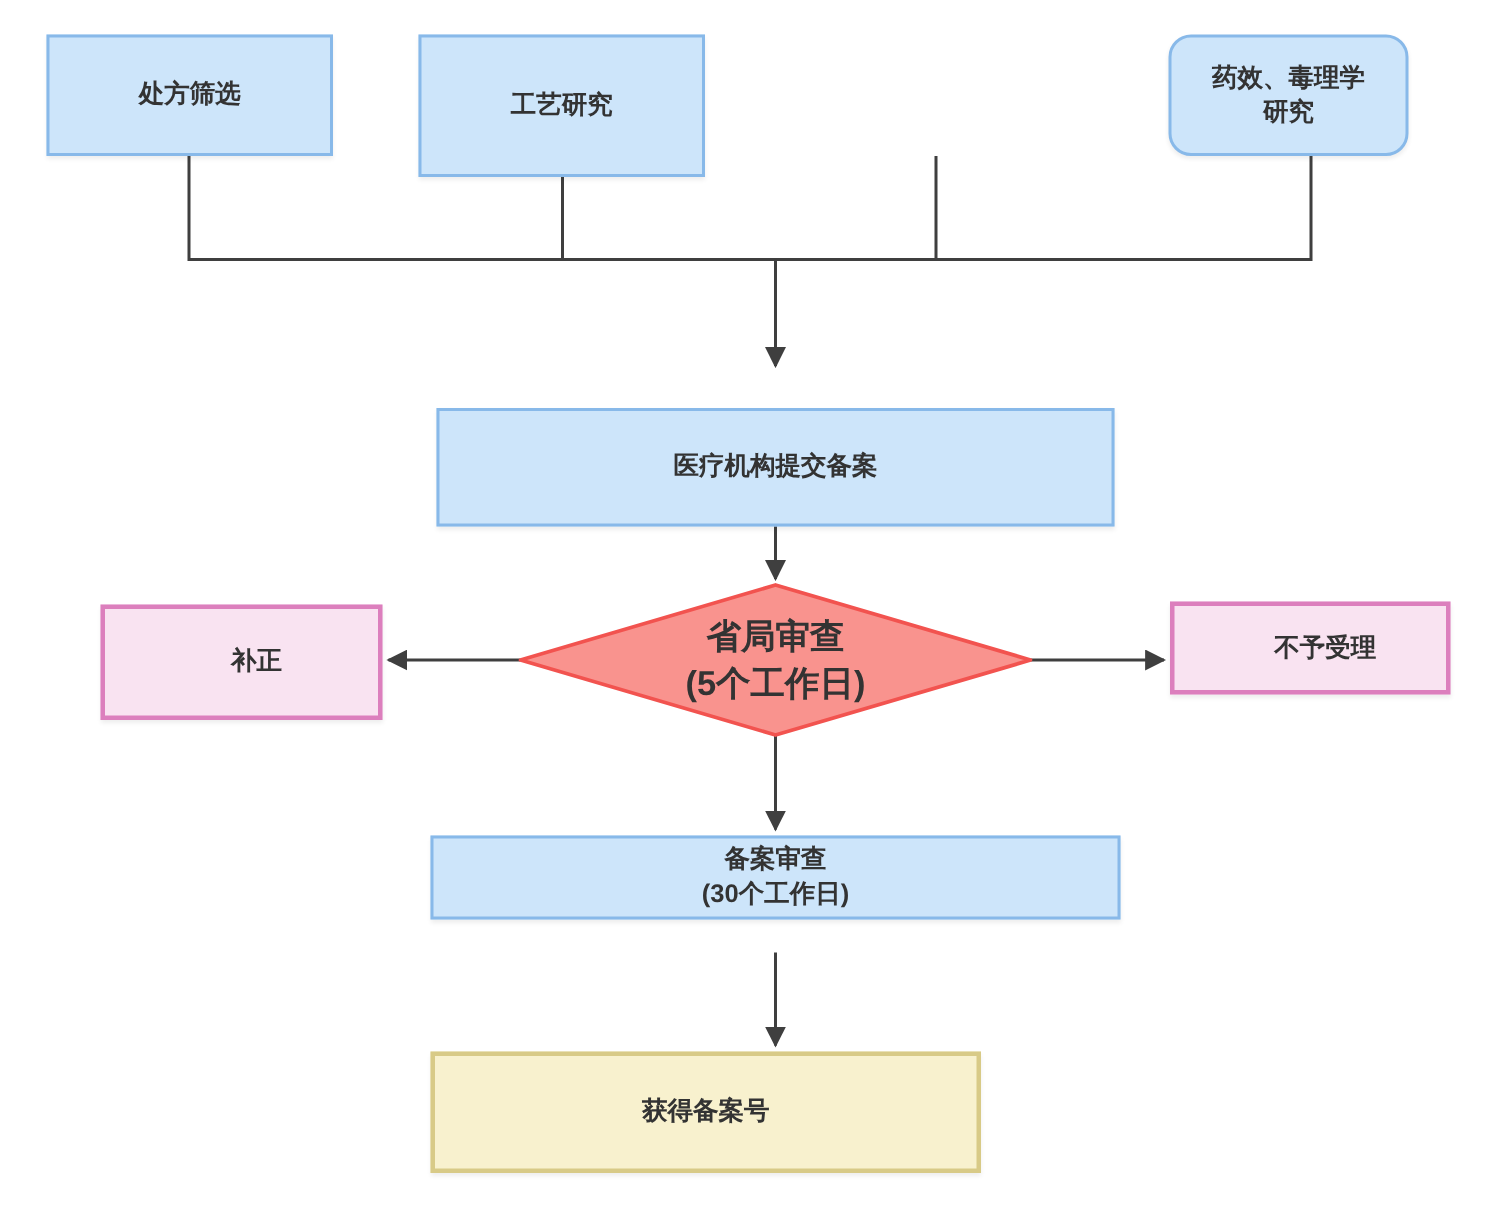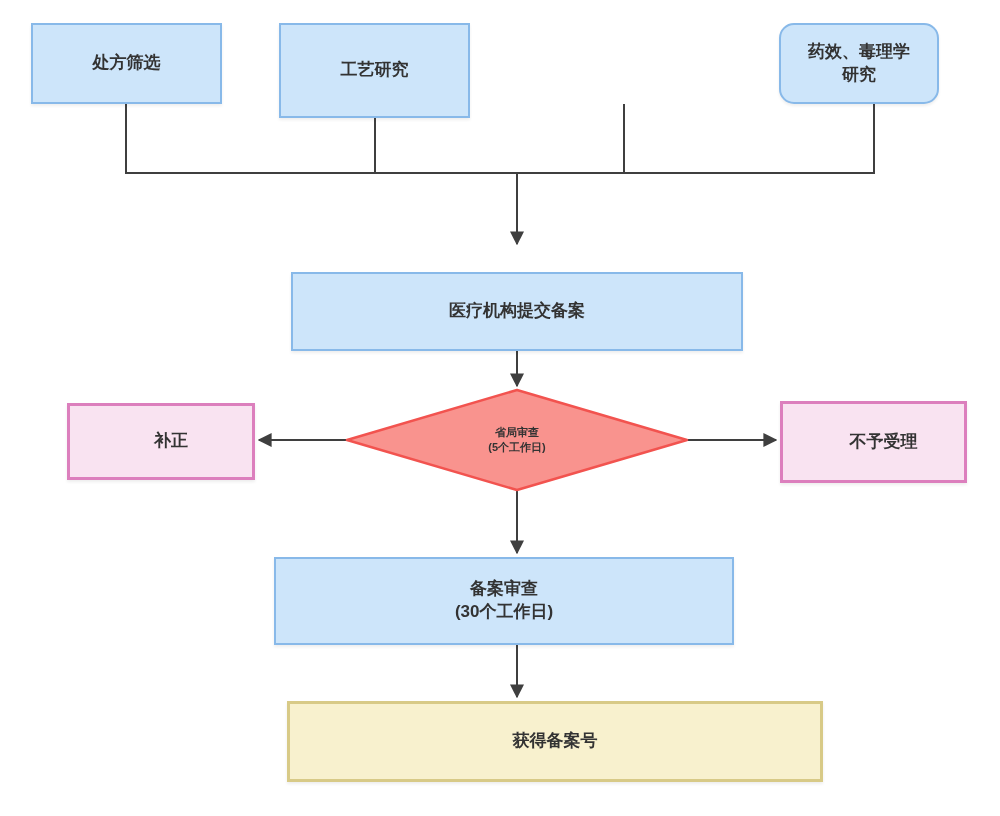--- a/index.html
+++ b/index.html
@@ -77,38 +77,38 @@
     position: absolute;
     left: 397px;
     top: 404px;
     width: 240px;
     height: 72px;
     display: flex;
     align-items: center;
     justify-content: center;
     text-align: center;
     font-weight: bold;
-    font-size: 11px;
+    font-size: 23px;
     line-height: 1.35;
     color: var(--text);
     white-space: pre-line;
     pointer-events: none;
   }
   
   .n-prescription { left: 31px;  top: 23px; width: 191px; height: 81px; }
   .n-process      { left: 279px; top: 23px; width: 191px; height: 95px; }
   .n-quality      { left: 529px; top: 23px; width: 190px; height: 81px; }
   .n-efficacy     { left: 779px; top: 23px; width: 160px; height: 81px; border-radius: 15px; }
   
   .n-submit       { left: 291px; top: 248px; width: 452px; height: 79px; margin-top: 24px; }
-  .n-review       { left: 274px; top: 557px; width: 460px; height: 88px; }
-  .n-number       { left: 287px; top: 701px; width: 536px; height: 81px; }
+  .n-review       { left: 287px; top: 557px; width: 460px; height: 56px; }
+  .n-number       { left: 287px; top: 701px; width: 367px; height: 81px; }
   
   .n-correction   { left: 67px;  top: 403px; width: 188px; height: 77px; }
-  .n-rejected     { left: 780px; top: 401px; width: 187px; height: 82px; }
+  .n-rejected     { left: 780px; top: 401px; width: 187px; height: 62px; }
 </style>
 </head>
 <body>
 
 <div class="canvas">
 
   <svg class="connectors" viewBox="0 0 1000 816" xmlns="http://www.w3.org/2000/svg">
     <defs>
       <marker id="arrow" viewBox="0 0 10 10" refX="9" refY="5" markerWidth="7" markerHeight="7" orient="auto-start-reverse">
         <path class="arrowhead" d="M0,0 L10,5 L0,10 z"></path>

